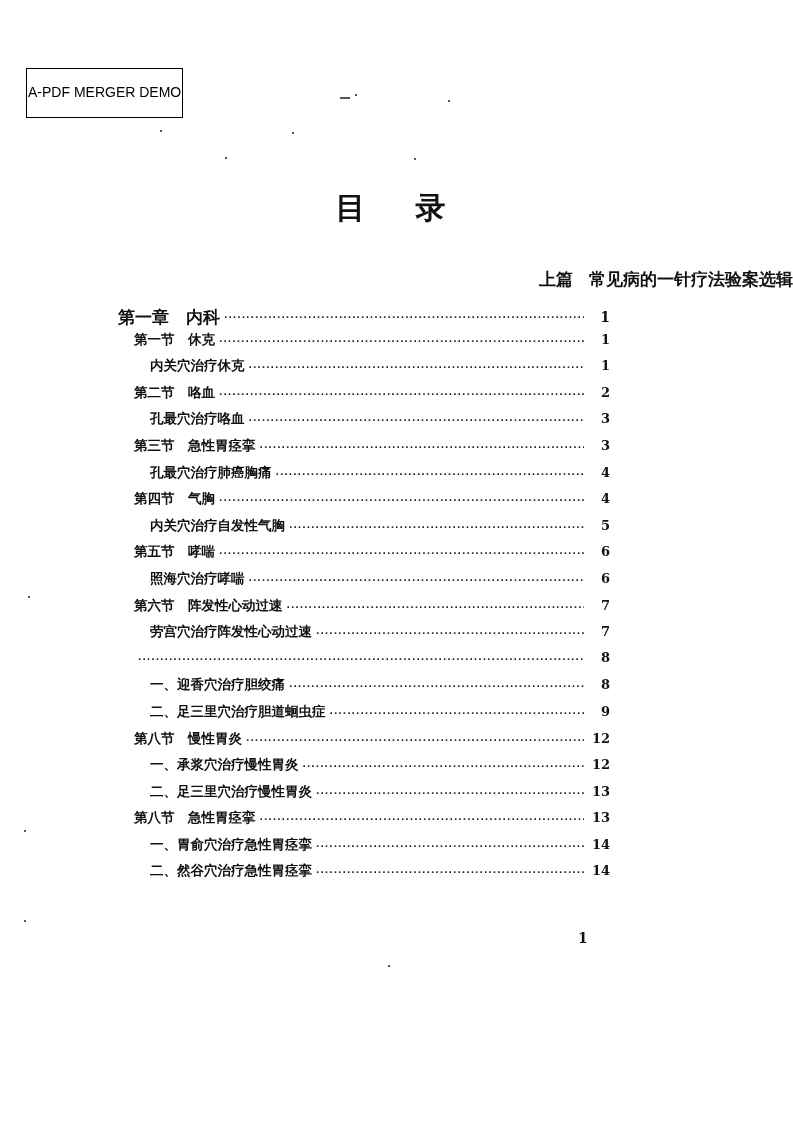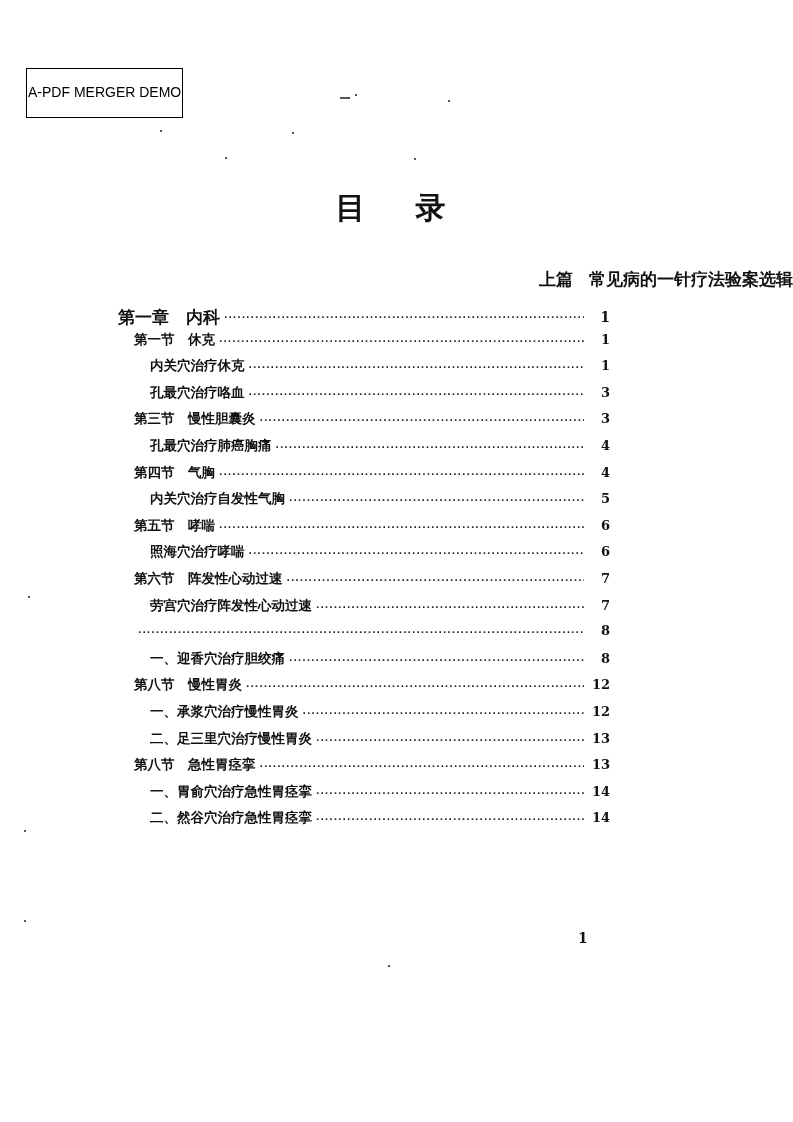--- a/index.html
+++ b/index.html
@@ -62,27 +62,32 @@
   <div class="row lv1">
       <span class="txt">第一节　休克</span>
       <span class="lead"></span>
       <span class="pg">1</span>
     </div>
   <div class="row lv2">
       <span class="txt">内关穴治疗休克</span>
       <span class="lead"></span>
       <span class="pg">1</span>
     </div>
+  <div class="row lv1">
+      <span class="txt">第二节　咯血</span>
+      <span class="lead"></span>
+      <span class="pg">2</span>
+    </div>
   <div class="row lv2">
       <span class="txt">孔最穴治疗咯血</span>
       <span class="lead"></span>
       <span class="pg">3</span>
     </div>
   <div class="row lv1">
-      <span class="txt">第三节　慢性胆囊炎</span>
+      <span class="txt">第三节　急性胃痉挛</span>
       <span class="lead"></span>
       <span class="pg">3</span>
     </div>
   <div class="row lv2">
       <span class="txt">孔最穴治疗肺癌胸痛</span>
       <span class="lead"></span>
       <span class="pg">4</span>
     </div>
   <div class="row lv1">
       <span class="txt">第四节　气胸</span>
@@ -116,20 +121,25 @@
     </div>
   <div class="row lv1">
       <span class="lead"></span>
       <span class="pg">8</span>
     </div>
   <div class="row lv2">
       <span class="txt">一、迎香穴治疗胆绞痛</span>
       <span class="lead"></span>
       <span class="pg">8</span>
     </div>
+  <div class="row lv2">
+      <span class="txt">二、足三里穴治疗胆道蛔虫症</span>
+      <span class="lead"></span>
+      <span class="pg">9</span>
+    </div>
   <div class="row lv1">
       <span class="txt">第八节　慢性胃炎</span>
       <span class="lead"></span>
       <span class="pg">12</span>
     </div>
   <div class="row lv2">
       <span class="txt">一、承浆穴治疗慢性胃炎</span>
       <span class="lead"></span>
       <span class="pg">12</span>
     </div>

